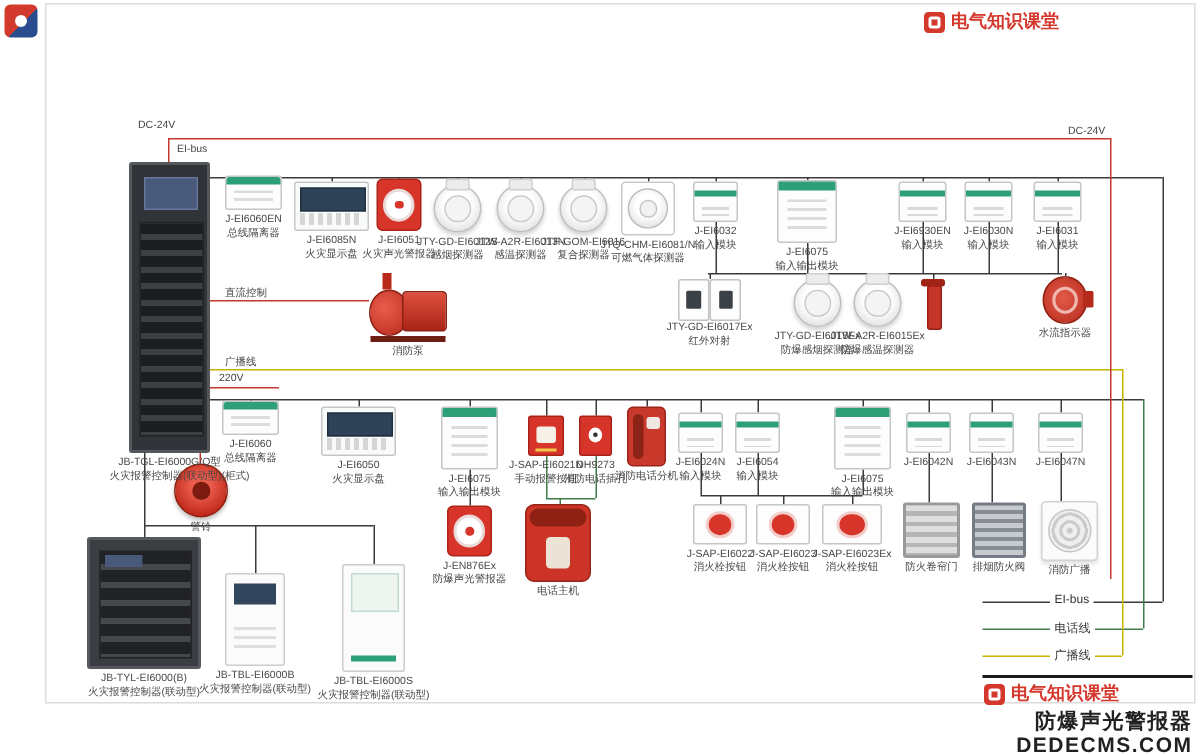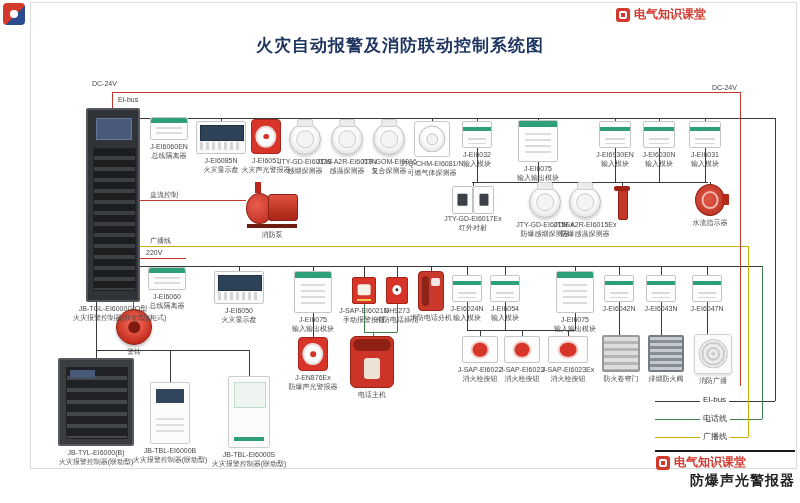--- a/index.html
+++ b/index.html
@@ -138,34 +138,34 @@
 <body>
 
 <div id="canvas">
   <div class="frame" style="left:30px;top:2px;width:767px;height:1px;"></div>
   <div class="frame" style="left:30px;top:2px;width:1px;height:466px;"></div>
   <div class="frame" style="left:796px;top:2px;width:1px;height:466px;"></div>
   <div class="frame" style="left:30px;top:468px;width:767px;height:1px;"></div>
 
   <div class="site-logo"></div>
 
-  <div class="title">火灾自动报警及消防联动控制系统图</div>
 
   <div class="brand" style="left:616px;top:6px;">
     <span class="brand-icon"></span>
     <span>电气知识课堂</span>
   </div>
 
   <div class="brand" style="left:656px;top:454px;">
     <span class="brand-icon"></span>
     <span>电气知识课堂</span>
   </div>
 
   <div class="dede">
     <span>防爆声光警报器</span>
+    <span>DEDECMS.COM</span>
   </div>
 <div class="wire" style="left: 140px; top: 118px; width: 635px; height: 1px; background: rgb(58, 58, 58);"></div>
     <div class="wire" style="left: 112px; top: 92px; width: 628px; height: 1px; background: rgb(192, 57, 43);"></div>
     <div class="wire" style="left: 472px; top: 182px; width: 236px; height: 1px; background: rgb(58, 58, 58);"></div>
     <div class="wire" style="left: 140px; top: 200px; width: 106px; height: 1px; background: rgb(192, 57, 43);"></div>
     <div class="wire" style="left: 140px; top: 246px; width: 608px; height: 1px; background: rgb(201, 178, 0);"></div>
     <div class="wire" style="left: 140px; top: 258px; width: 46px; height: 1px; background: rgb(192, 57, 43);"></div>
     <div class="wire" style="left: 140px; top: 266px; width: 622px; height: 1px; background: rgb(58, 58, 58);"></div>
     <div class="wire" style="left: 467px; top: 330px; width: 108px; height: 1px; background: rgb(58, 58, 58);"></div>
     <div class="wire" style="left: 96px; top: 350px; width: 153px; height: 1px; background: rgb(58, 58, 58);"></div>

